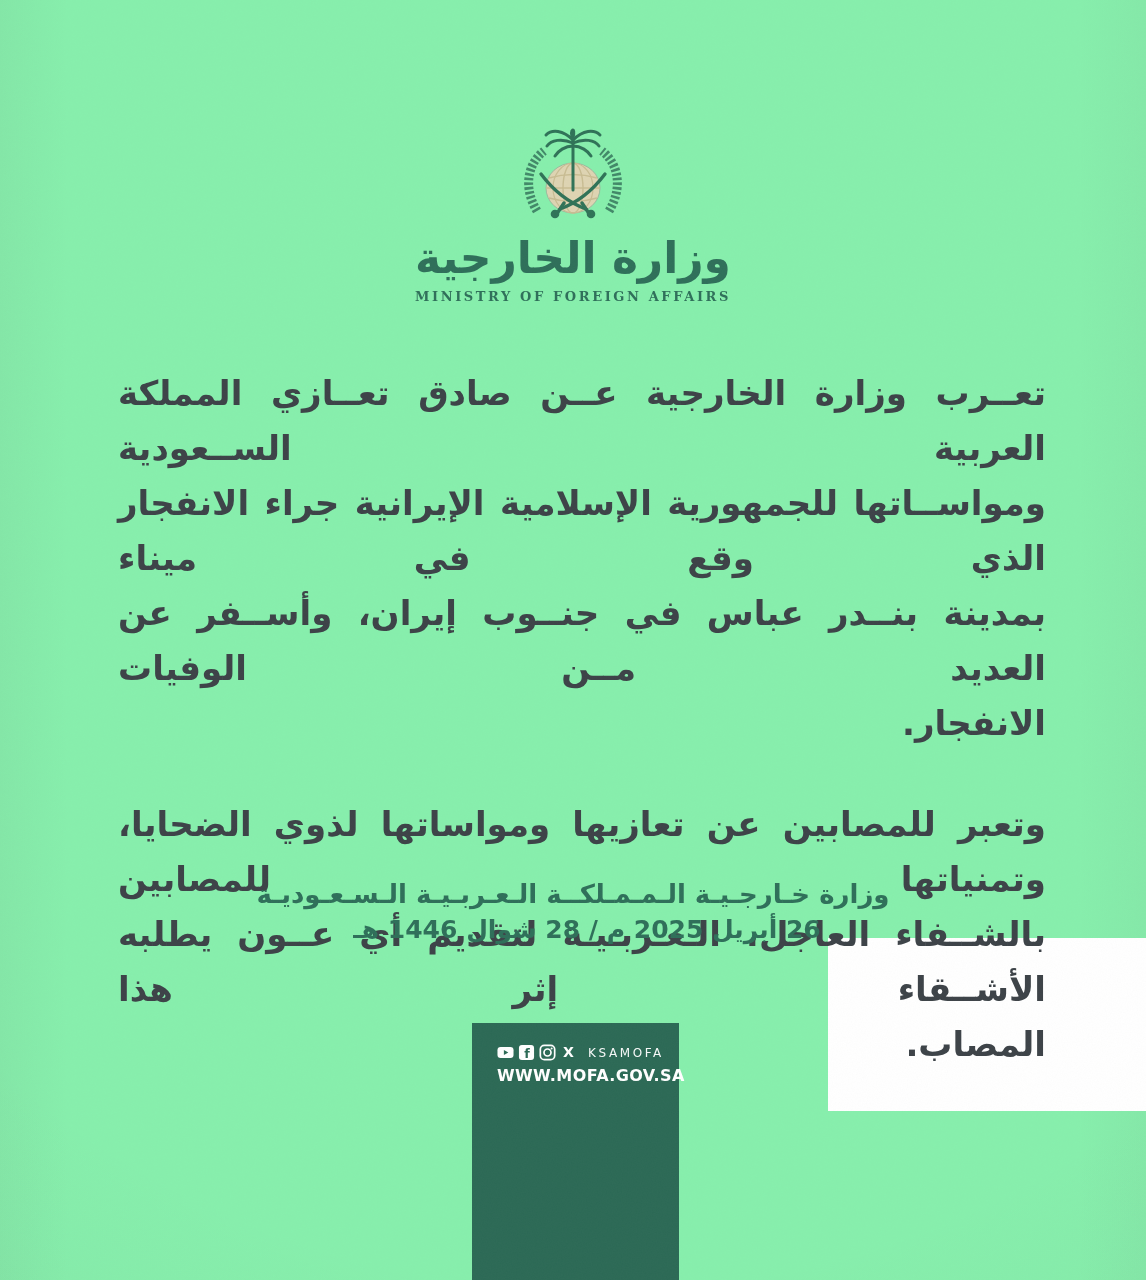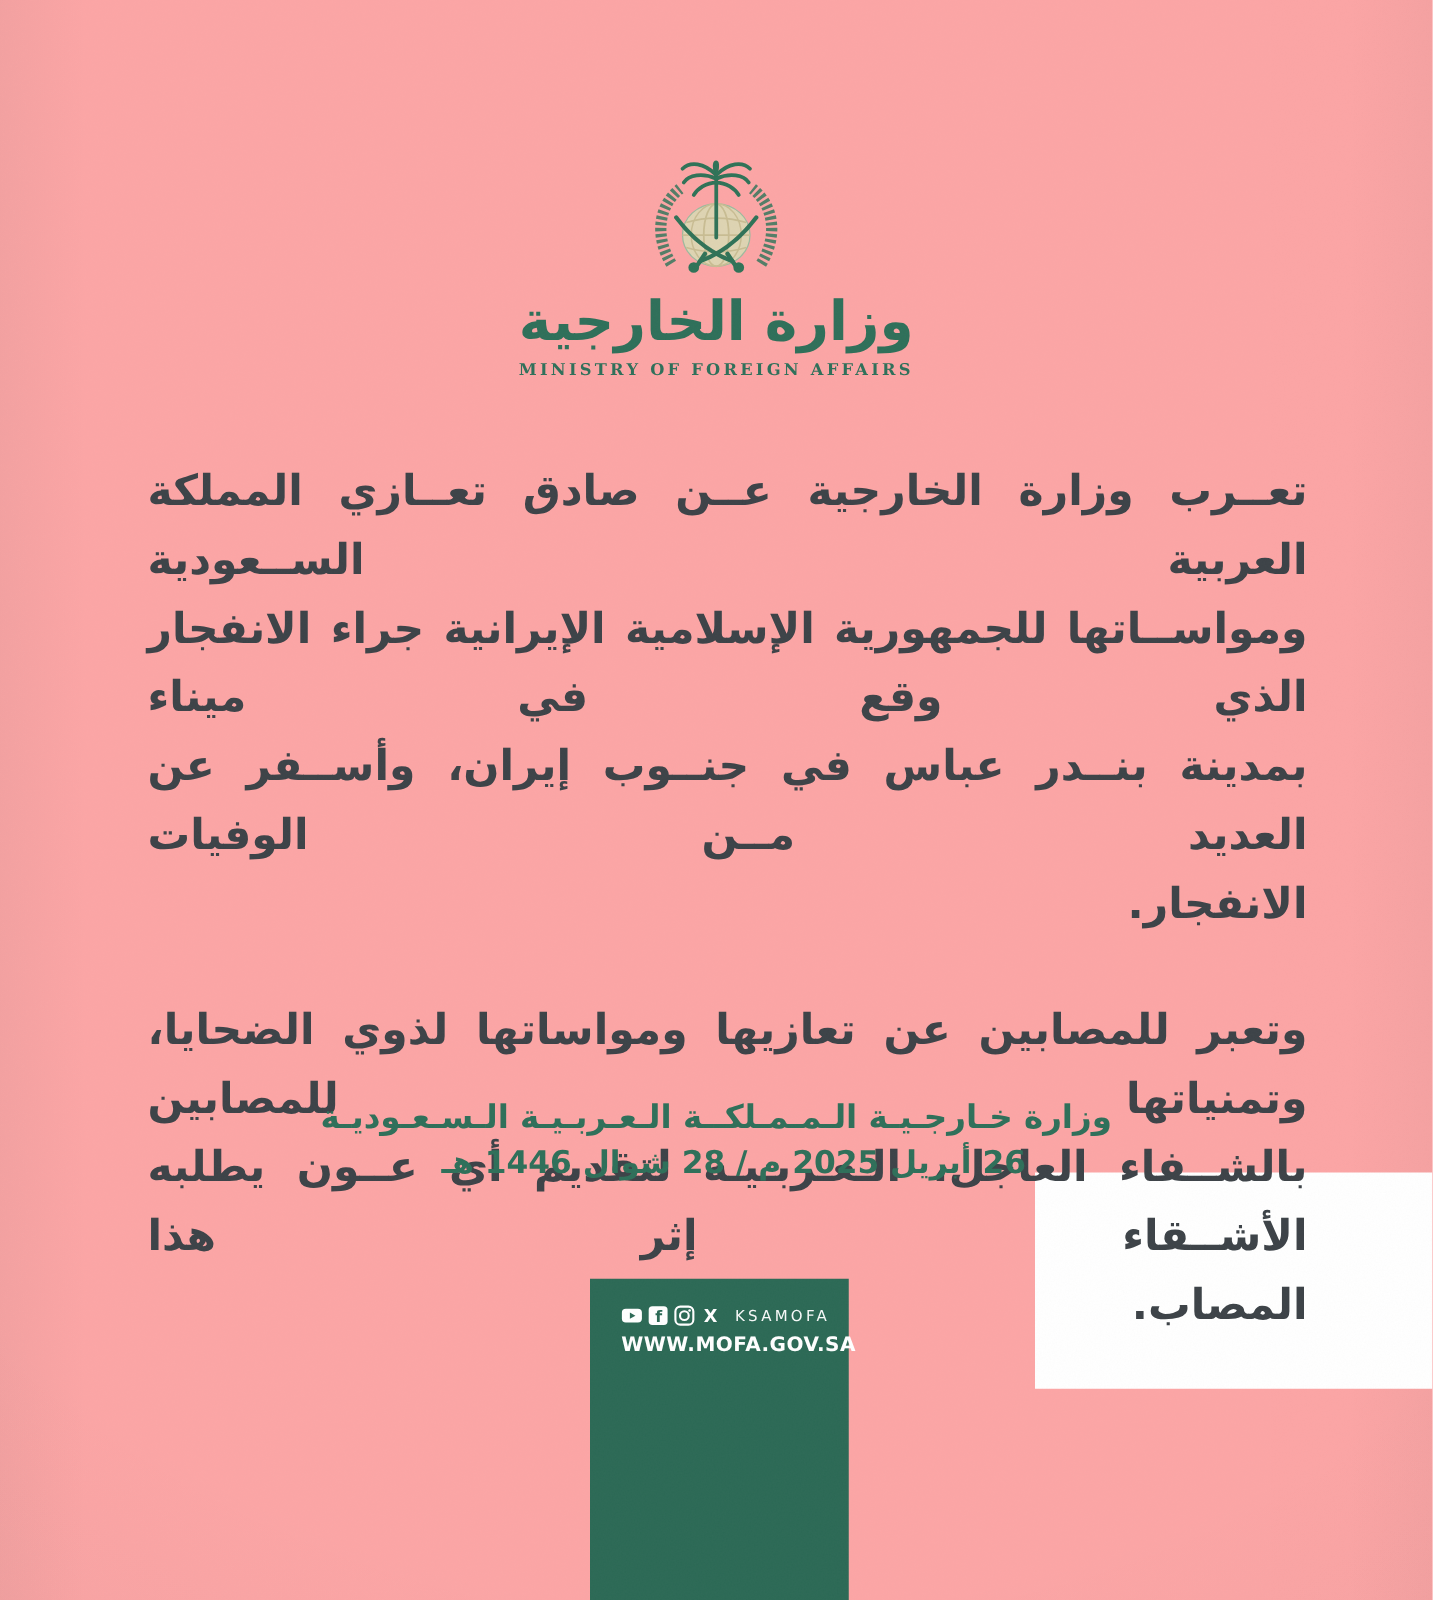--- a/index.html
+++ b/index.html
@@ -1,19 +1,19 @@
 <!DOCTYPE html>
 <html lang="ar"><head>
 <meta charset="utf-8">
 <style>
   html,body{margin:0;padding:0;}
   .page{
     position:relative;
     width:1146px;height:1280px;
-    background:#fca5a5;
+    background:#86efac;
     overflow:hidden;
     font-family:"DejaVu Sans", sans-serif;
     --green:#2E6F59;
     --footer-green:#2B6955;
     --ink:#3C4247;
   }
   .page::before{
     content:"";position:absolute;inset:0;z-index:1;
     background:
       radial-gradient(130% 105% at 52% 42%, rgba(0,0,0,0) 55%, rgba(60,60,55,0.07) 100%),

